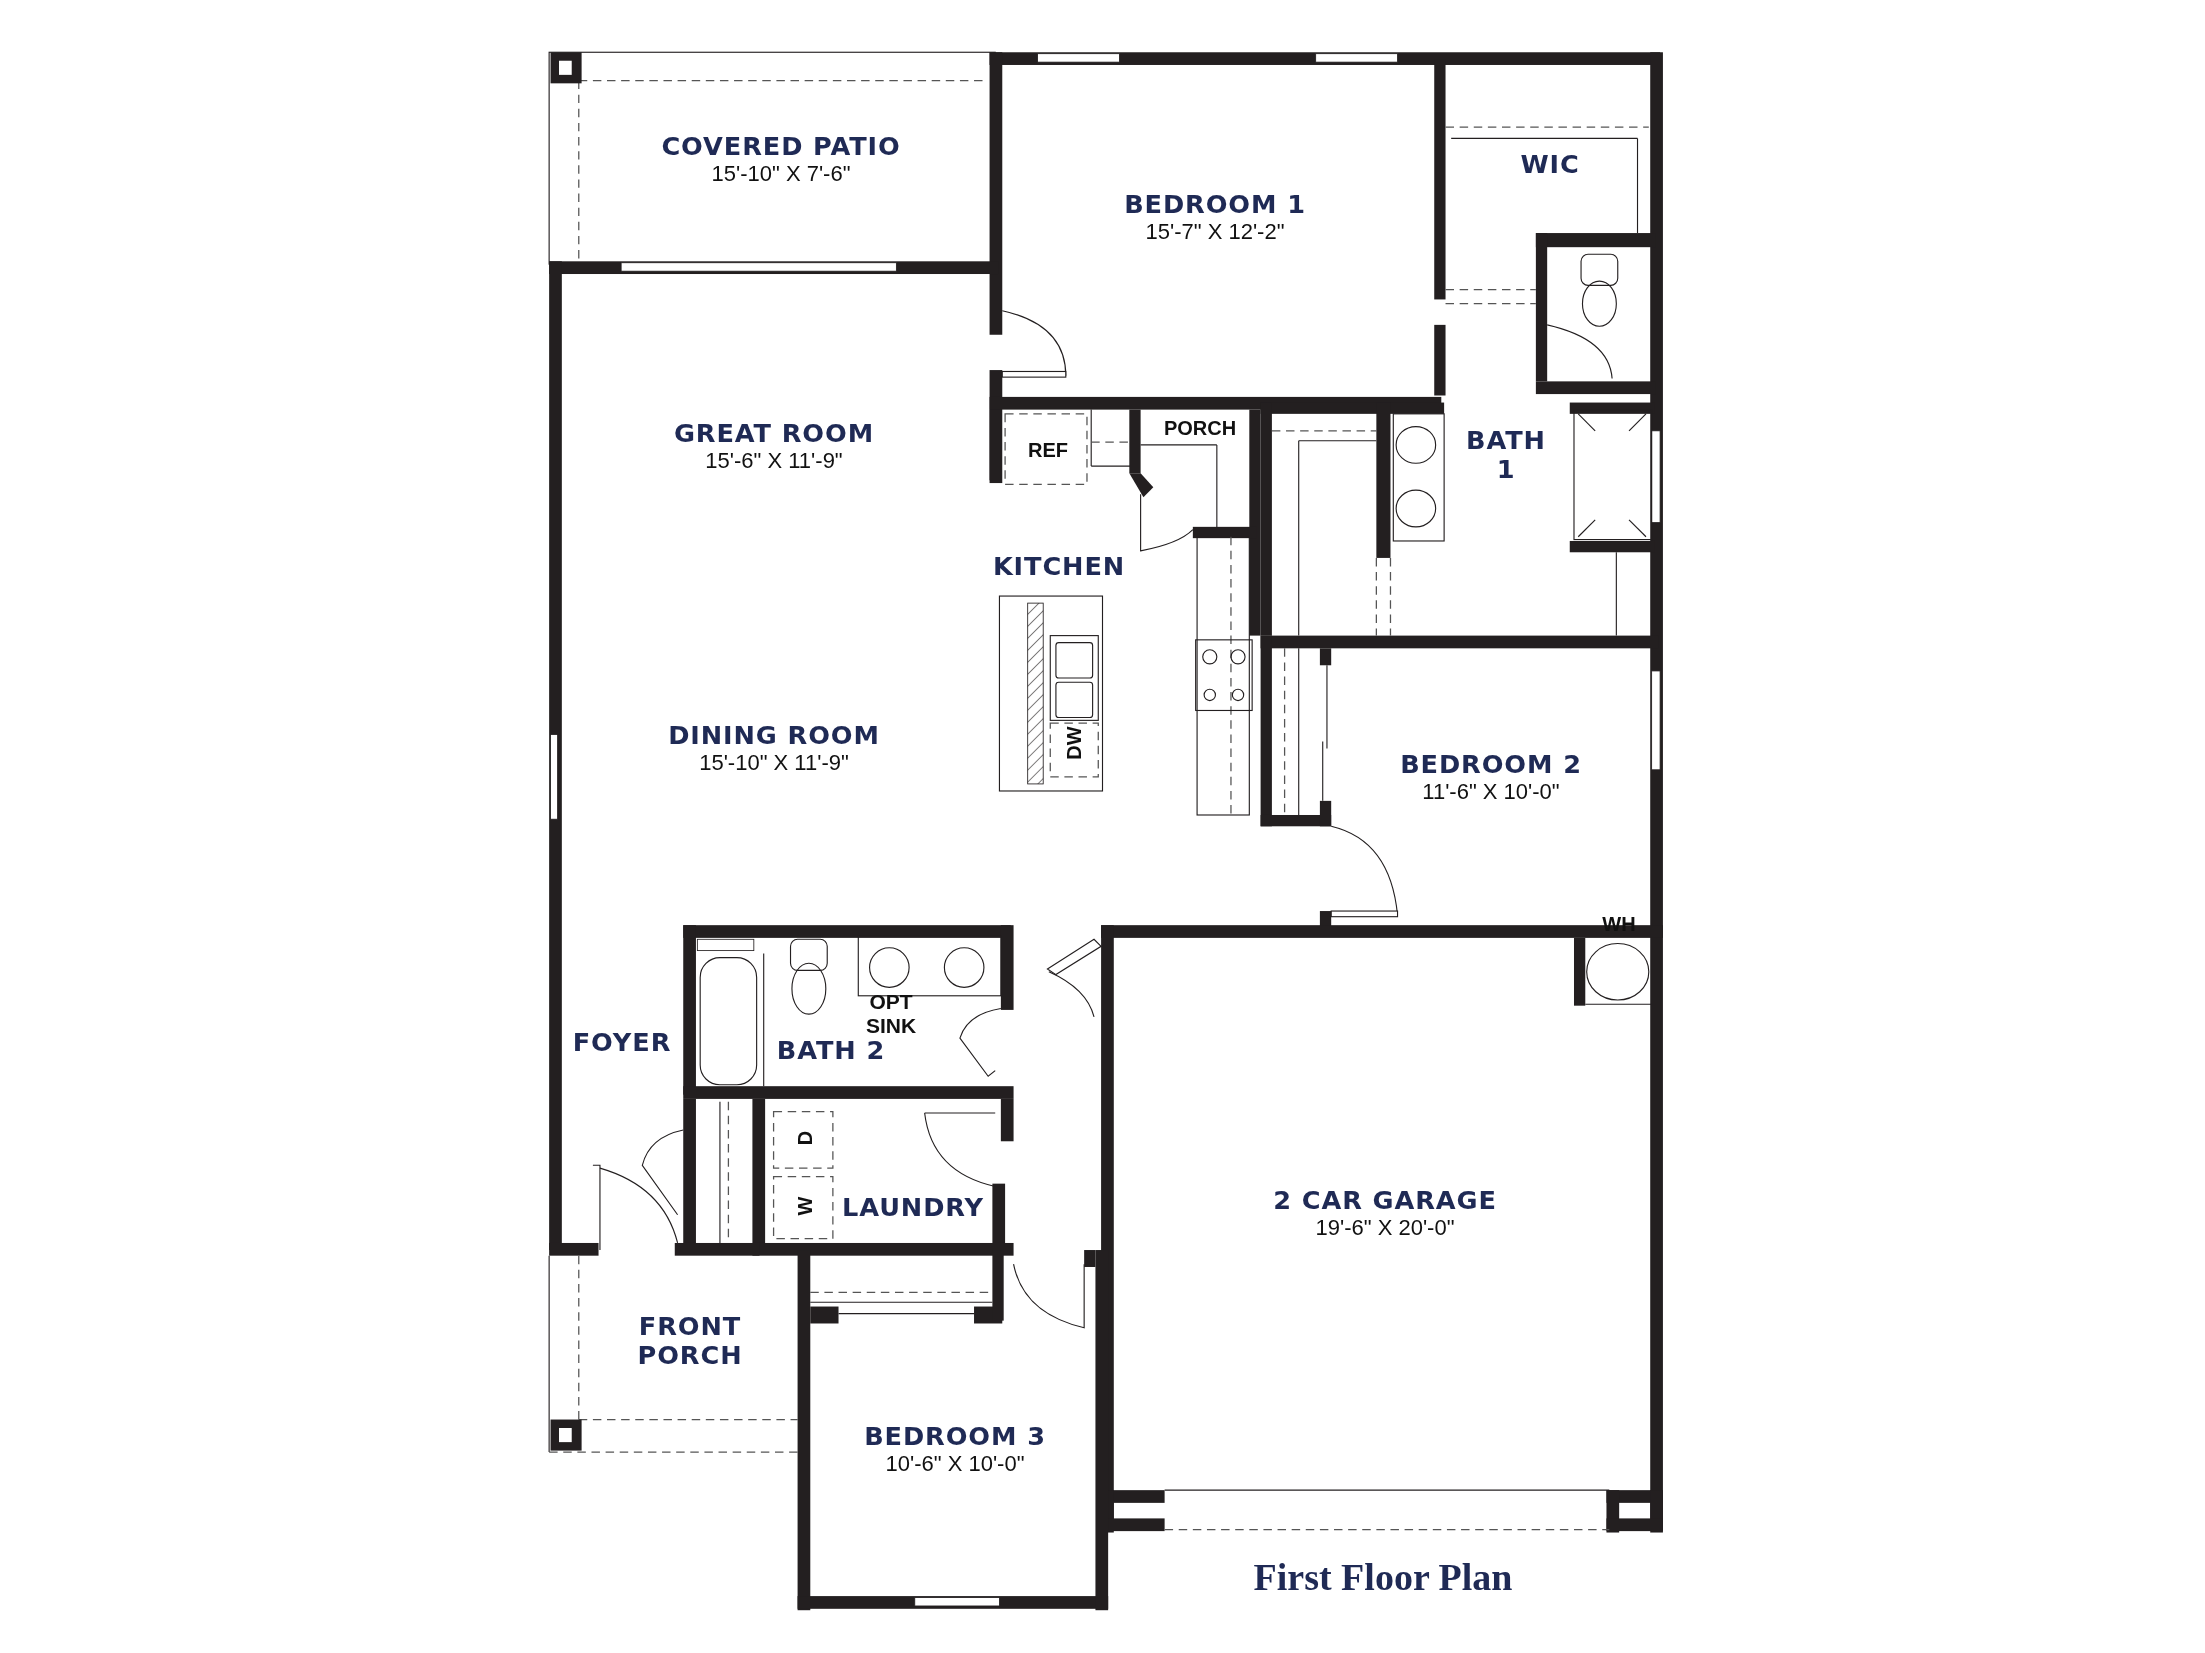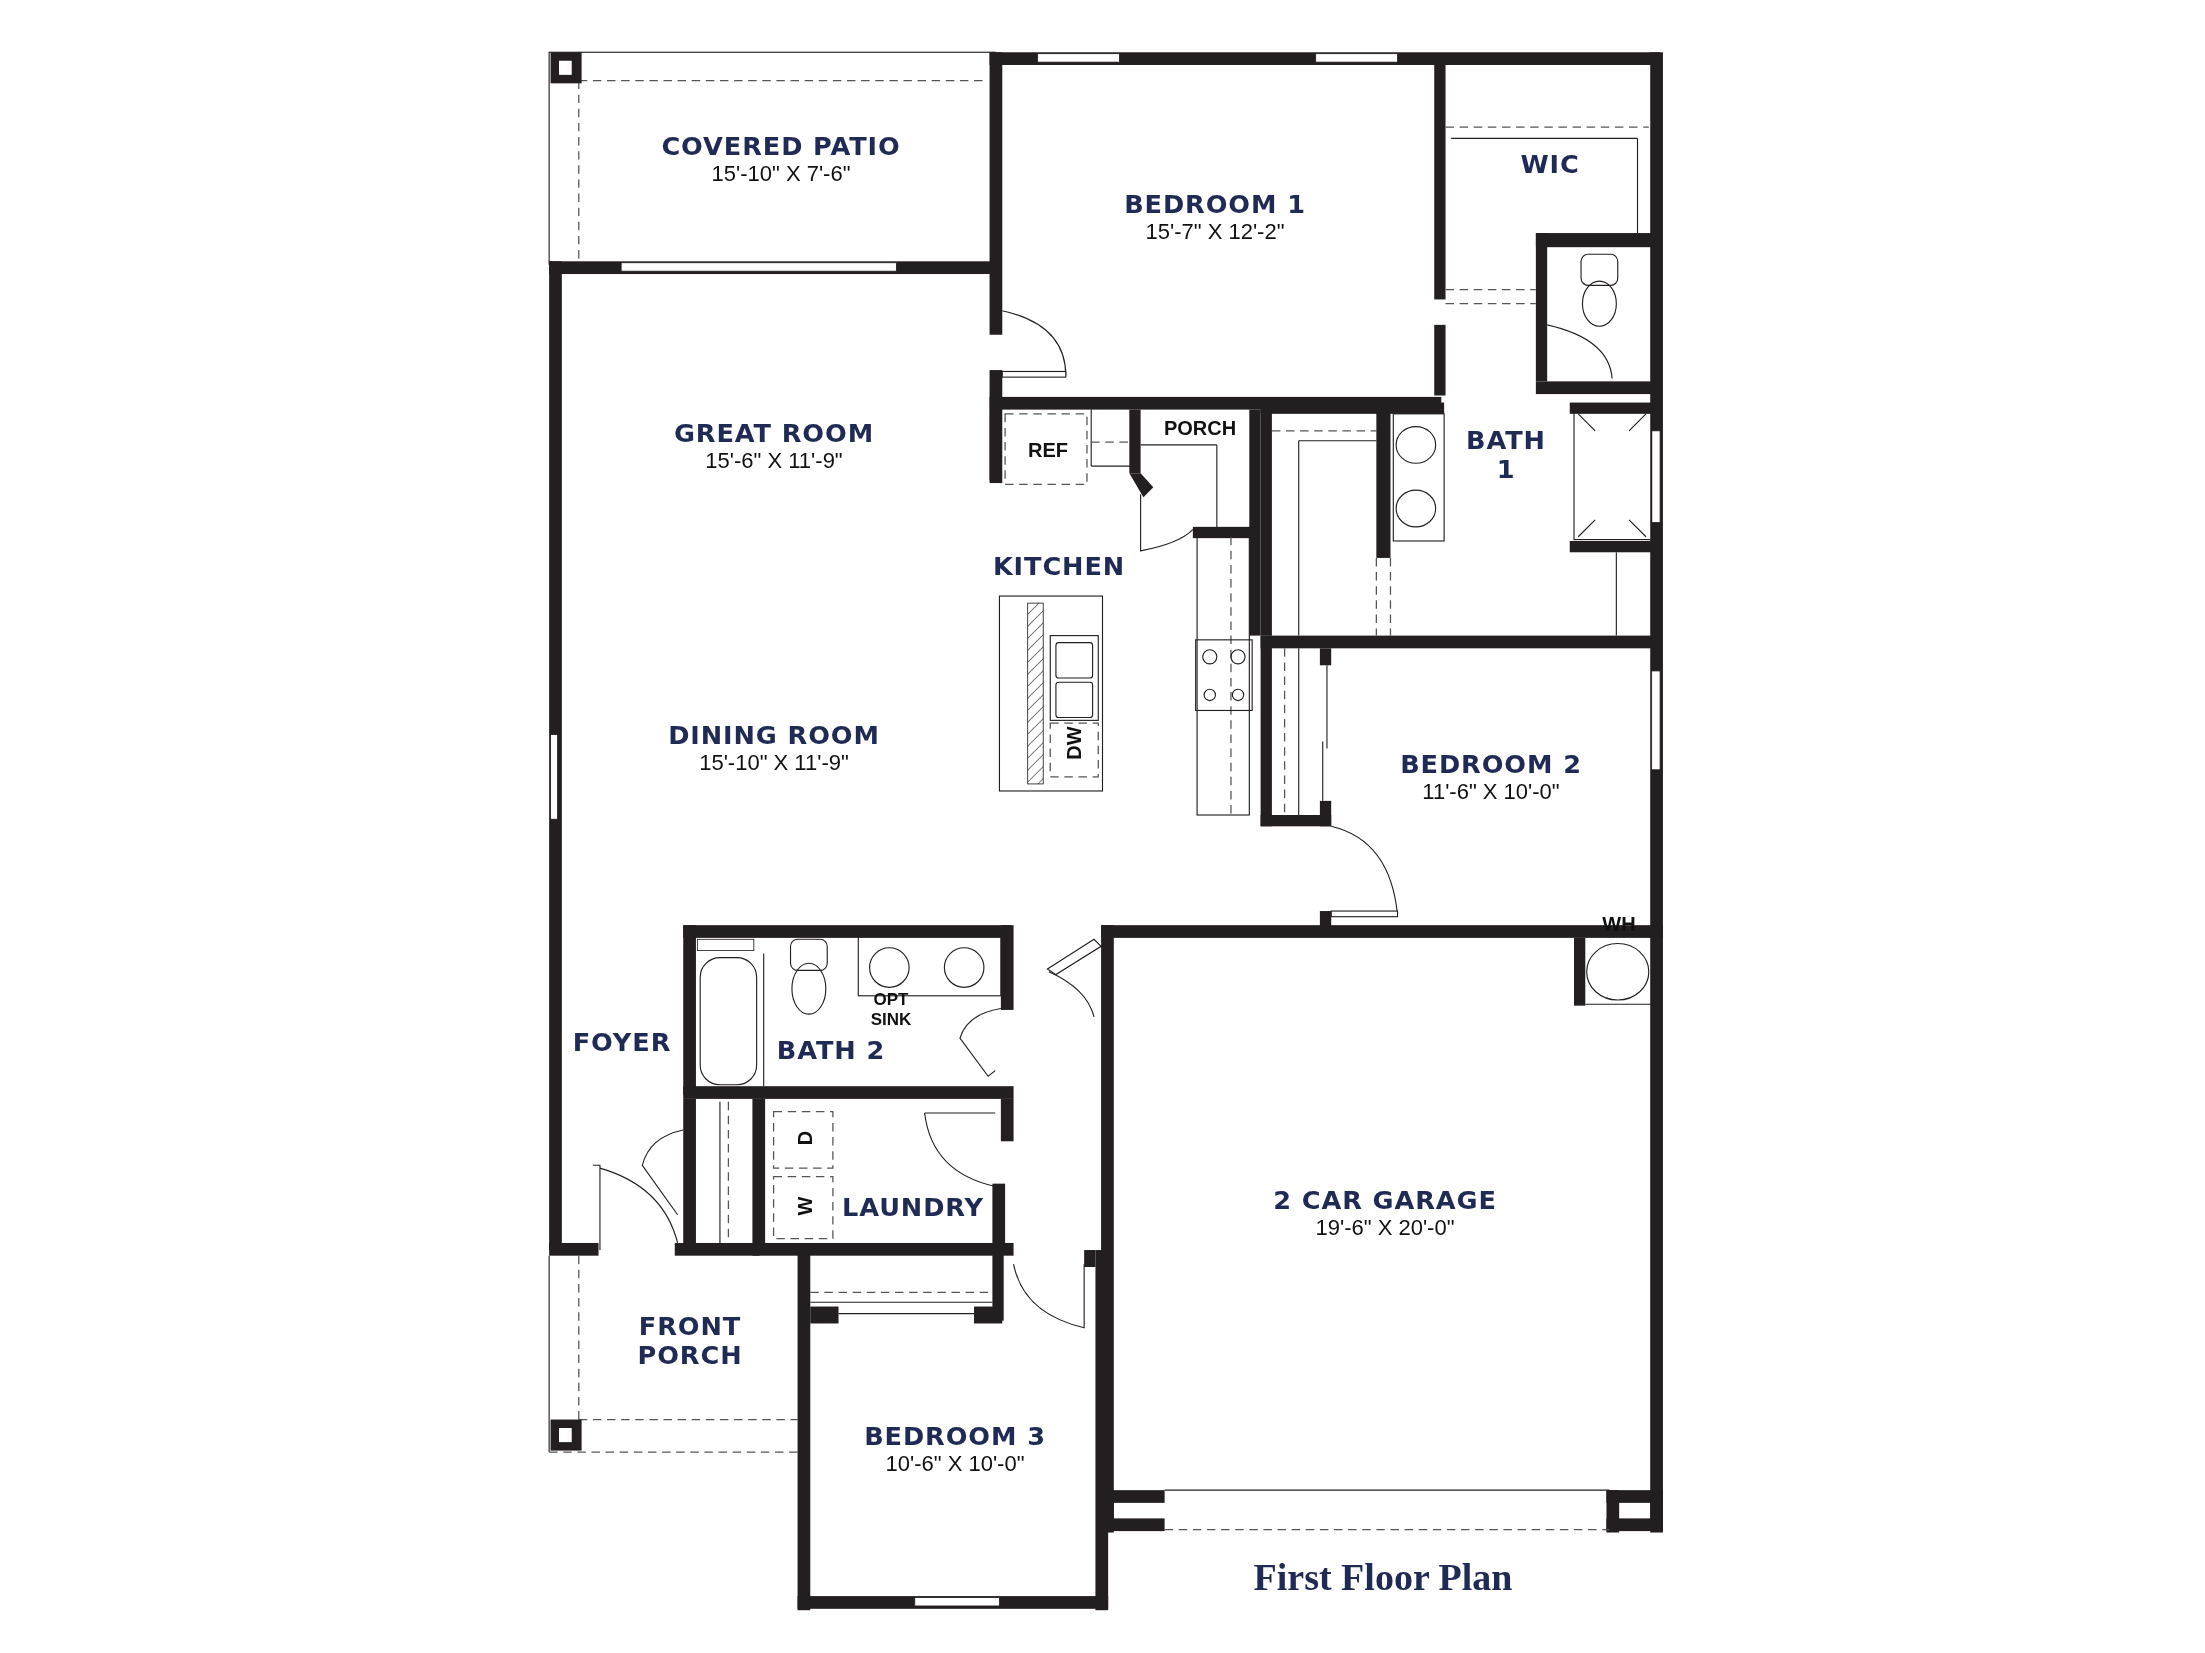--- a/index.html
+++ b/index.html
@@ -245,21 +245,21 @@
 </div>
 <div class="small rot" style="left:1074px; top:743px;">DW</div>
 <div class="label" style="left:1491px; top:750px;">
   <span class="name">BEDROOM 2</span>
   <span class="dim">11'-6" X 10'-0"</span>
 </div>
 <div class="small" style="left:1619px; top:913px;">WH</div>
 <div class="label" style="left:622px; top:1028px;">
   <span class="name">FOYER</span>
 </div>
-<div class="small" style="left:891px; top:990px; font-size:17px;">
+<div class="small" style="left:891px; top:990px; font-size:21px;">
   <span style="display:block;">OPT</span>
   <span style="display:block;">SINK</span>
 </div>
 <div class="label" style="left:831px; top:1036px;">
   <span class="name">BATH 2</span>
 </div>
 <div class="small rot" style="left:805px; top:1138px;">D</div>
 <div class="small rot" style="left:805px; top:1206px;">W</div>
 <div class="label" style="left:913px; top:1193px;">
   <span class="name">LAUNDRY</span>

